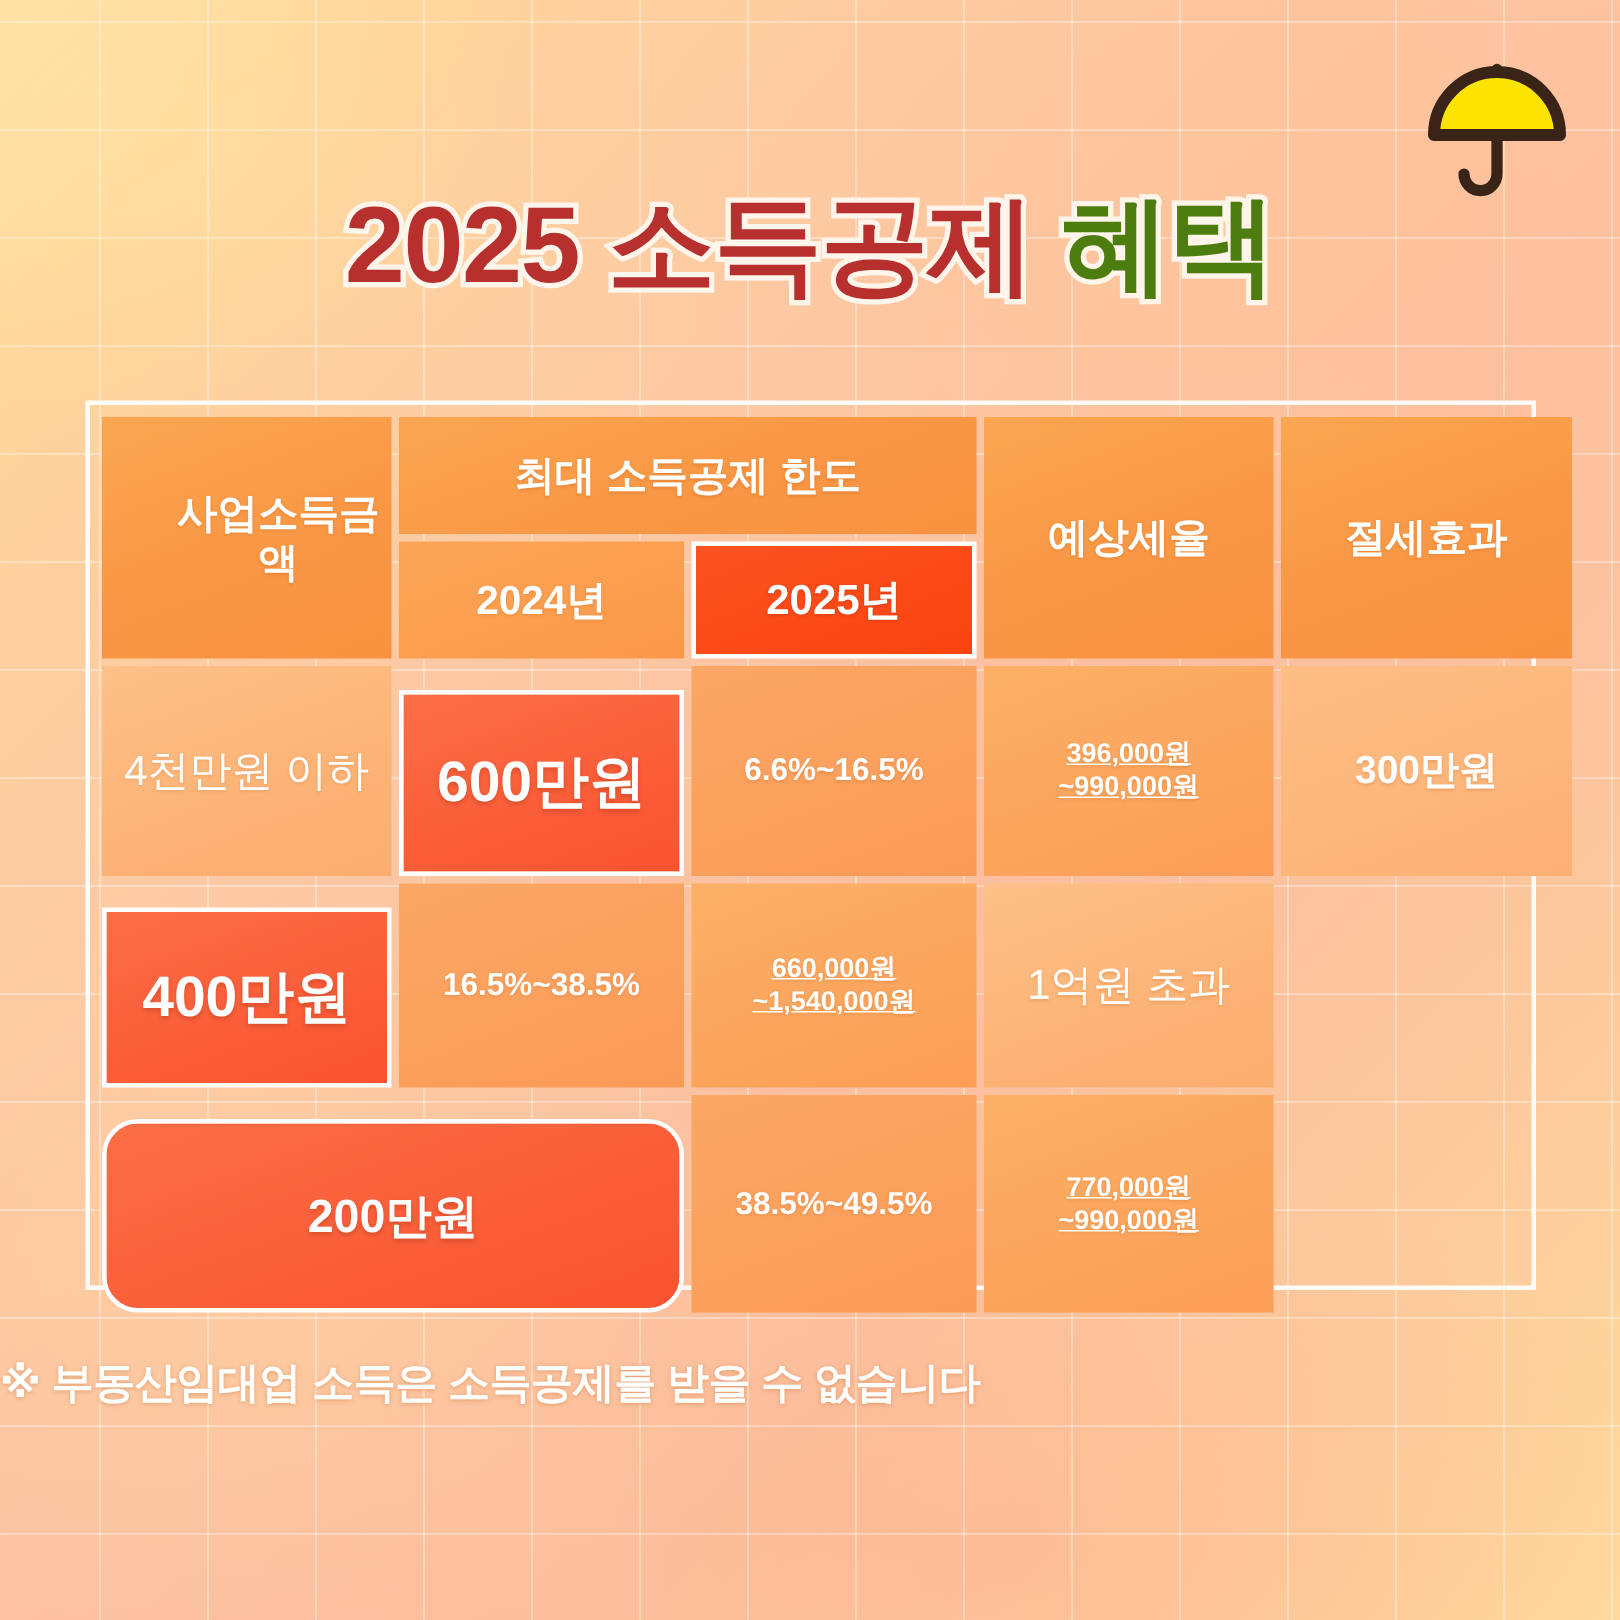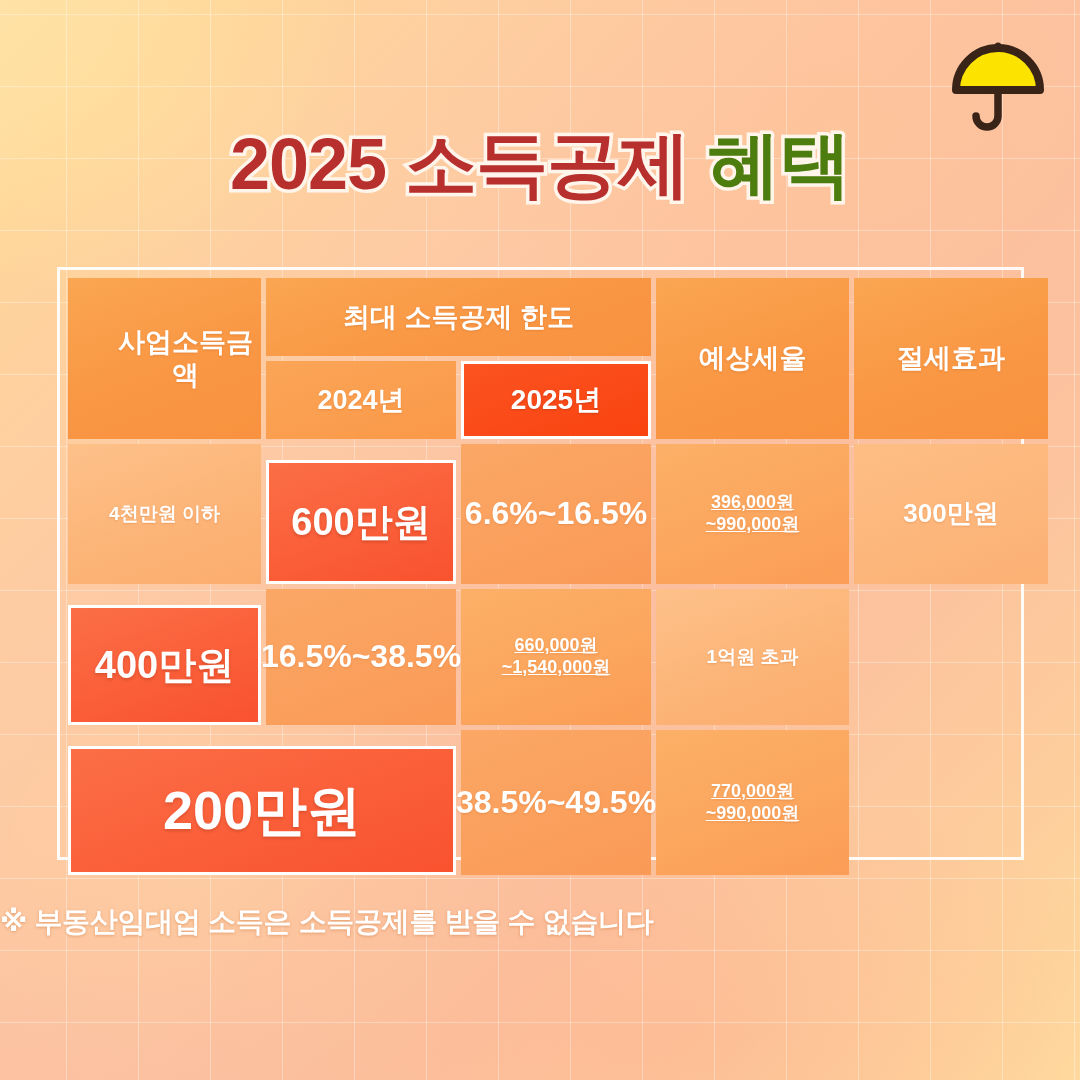--- a/index.html
+++ b/index.html
@@ -141,54 +141,55 @@
     background: linear-gradient(160deg, #fb5321 0%, #f9430f 100%);
     border: 3px solid #ffffff;
     font-size: 28px;
     font-weight: 900;
     text-shadow: 0 1px 2px rgba(140,40,10,0.35);
   }
 
   
   .b-label {
     background: linear-gradient(160deg, #fdc189 0%, #fcb376 60%, #fbad6e 100%);
-    font-size: 19px;
-    font-weight: 700;
+    font-size: 28px;
+    font-weight: 400;
     text-shadow: 0 1px 2px rgba(190,95,30,0.25);
   }
   .b-plain {
     background: linear-gradient(160deg, #fdbe84 0%, #fcb074 100%);
     font-size: 26px;
     font-weight: 700;
     text-shadow: 0 1px 2px rgba(190,95,30,0.25);
   }
   .b-rate {
     background: linear-gradient(160deg, #fba765 0%, #fa9a57 100%);
-    font-size: 32px;
+    font-size: 21px;
     font-weight: 700;
     text-shadow: 0 1px 2px rgba(190,95,30,0.25);
   }
   .b-save {
     background: linear-gradient(160deg, #fcb067 0%, #fb9d56 100%);
     font-size: 18px;
     font-weight: 700;
     text-shadow: 0 1px 2px rgba(190,95,30,0.25);
     text-decoration: underline;
   }
   .b-hot {
     background: linear-gradient(160deg, #fb6e46 0%, #f9522f 100%);
     border: 3px solid #ffffff;
     font-size: 38px;
     font-weight: 900;
     text-shadow: 0 2px 3px rgba(150,45,15,0.30);
     margin-top: 16px;
   }
   .b-hot-wide {
     grid-column: span 2;
-    font-size: 54px;
+    font-size: 31px;
+    border-radius: 24px;
   }
 
   .two-line { white-space: pre-line; }
 
   
   .footnote {
     position: absolute;
     left: 0;
     right: 0;
     top: 903px;

